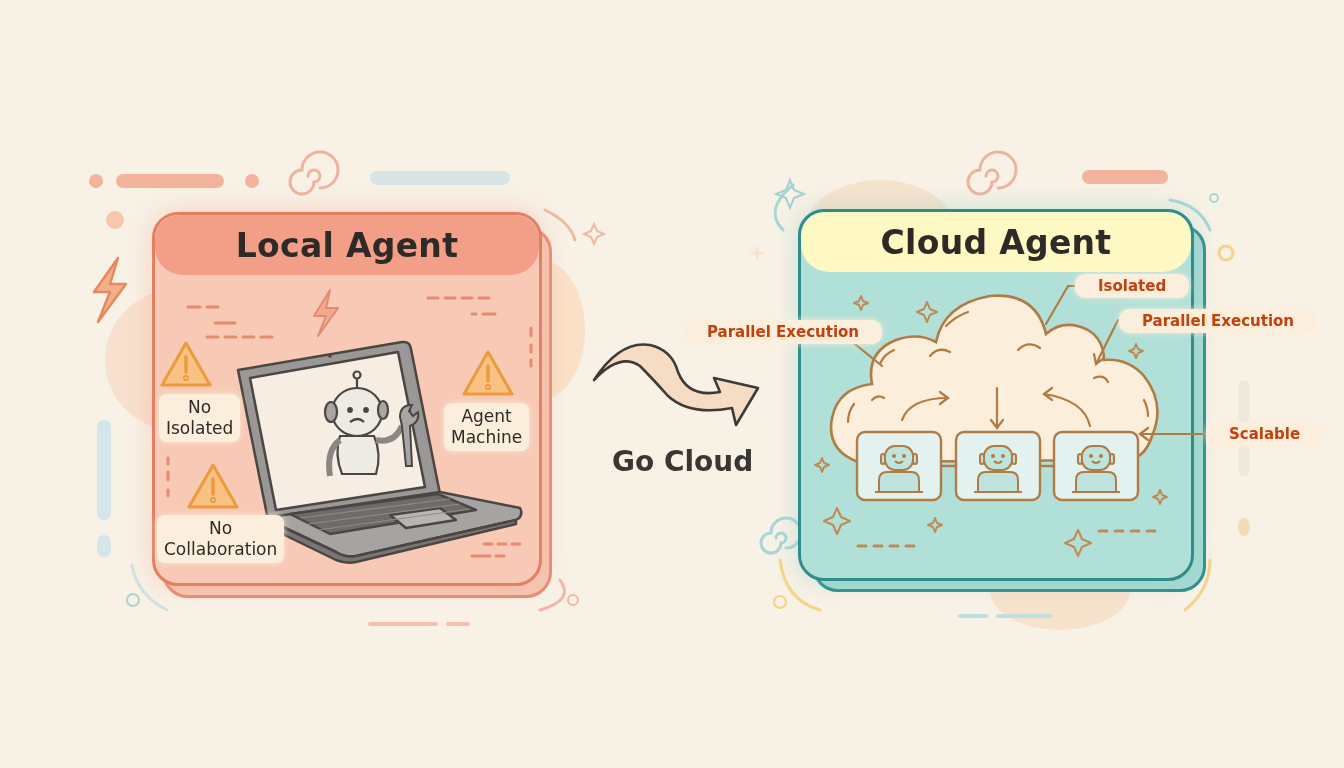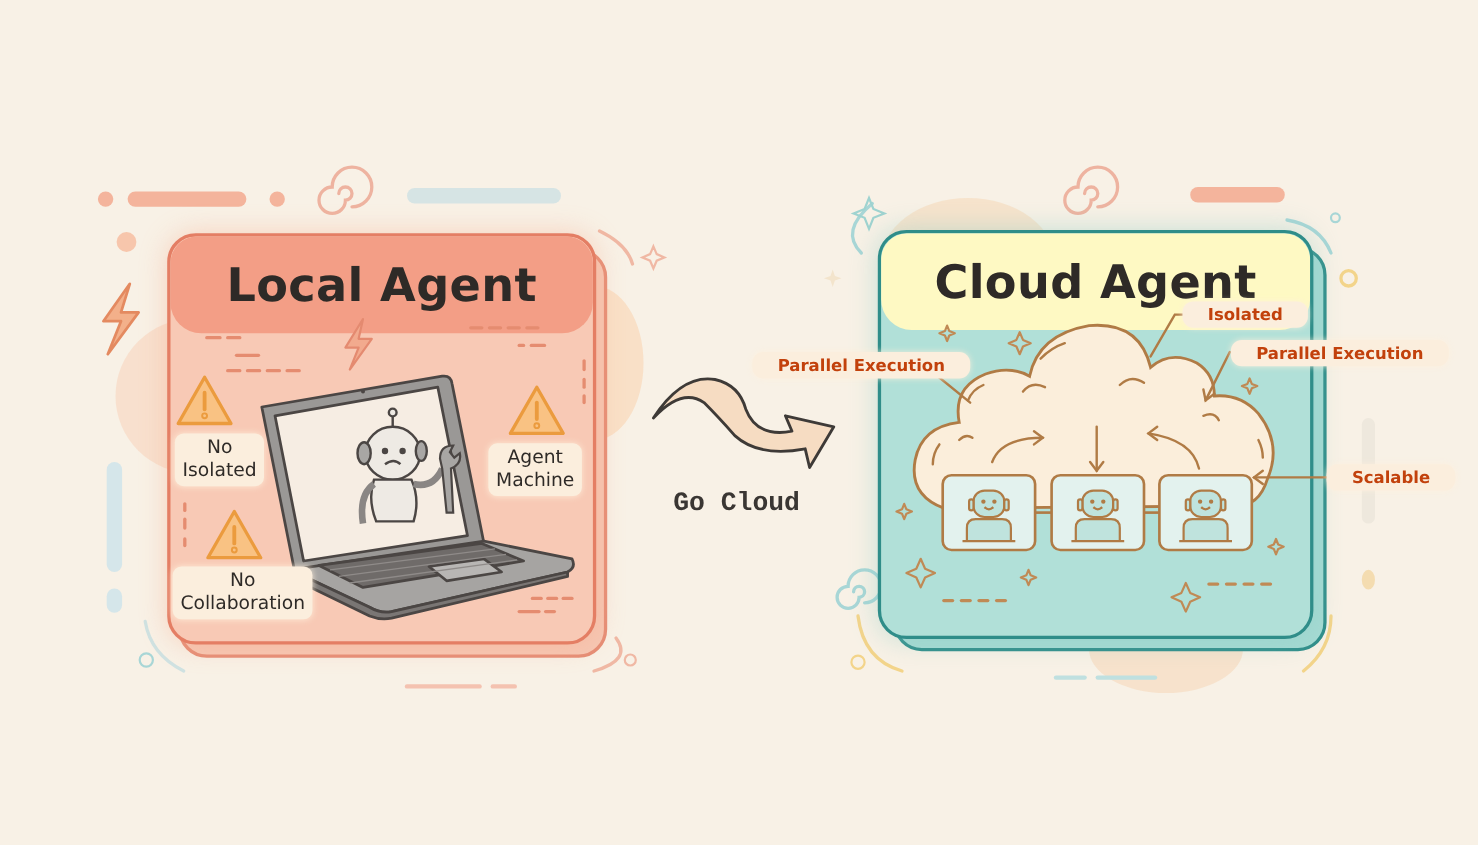--- a/index.html
+++ b/index.html
@@ -4,38 +4,38 @@
 <style>
   html, body { margin: 0; padding: 0; }
   body {
     width: 1344px; height: 768px; overflow: hidden; position: relative;
     background: #f8f1e6;
     font-family: "DejaVu Sans", sans-serif;
   }
   .panel-back { position: absolute; border-radius: 26px; }
   .panel { position: absolute; border-radius: 26px; overflow: hidden; }
   .panel-header {
-    position: absolute; left: 0; top: 0; right: 0; height: 88px;
+    position: absolute; left: 0; top: 0; right: 0; height: 60px;
     border-radius: 24px 24px 28px 28px;
     display: flex; align-items: center; justify-content: center;
-    font-size: 42px; font-weight: bold; color: #2e2a27; letter-spacing: 0.3px;
+    font-size: 33px; font-weight: bold; color: #2e2a27; letter-spacing: 0.3px;
   }
   .local-back { left: 162px; top: 226px; width: 384px; height: 366px; border: 3px solid #e58d75; background: #f6c7b3; }
   .local { left: 152px; top: 212px; width: 384px; height: 368px; border: 3px solid #e47e64; background: #f8c9b5; box-shadow: 0 0 24px rgba(246,170,140,0.45); }
   .local .panel-header { background: #f39e86; }
   .cloud-back { left: 812px; top: 224px; width: 388px; height: 362px; border: 3px solid #2f8d89; background: #a5dad3; }
   .cloud { left: 798px; top: 209px; width: 390px; height: 366px; border: 3px solid #2f8d89; background: #b1e0d8; box-shadow: 0 0 24px rgba(140,205,195,0.45); }
   .cloud .panel-header { background: #fef9c3; }
   .label-pill {
     position: absolute; background: #fbeedd; border-radius: 8px;
     color: #2e2a27; font-size: 17px; line-height: 21px; text-align: center; padding: 3px 7px;
     box-shadow: 0 0 6px rgba(255,240,220,0.8);
   }
   .label-pill.small { font-size: 15px; line-height: 18px; padding: 3px 23px; font-weight: bold; color: #c2410c; border-radius: 10px; }
-  .go-cloud { position: absolute; left: 612px; top: 445px; font-size: 24px; font-weight: bold; color: #3a3633; font-family: Liberation Mono, monospace; }
+  .go-cloud { position: absolute; left: 612px; top: 445px; font-size: 28px; font-weight: bold; color: #3a3633; }
   svg { position: absolute; overflow: visible; }
 </style>
 </head>
 <body>
 
 <svg width="1344" height="768" style="left:0;top:0">
   <circle cx="175" cy="360" r="70" fill="#f7dcc8" opacity="0.8"></circle>
   <ellipse cx="540" cy="330" rx="45" ry="70" fill="#f9d9b9" opacity="0.7"></ellipse>
   <ellipse cx="880" cy="240" rx="80" ry="60" fill="#f6e0c6" opacity="0.8"></ellipse>
   <ellipse cx="1060" cy="590" rx="70" ry="40" fill="#f6dfc6" opacity="0.8"></ellipse>

